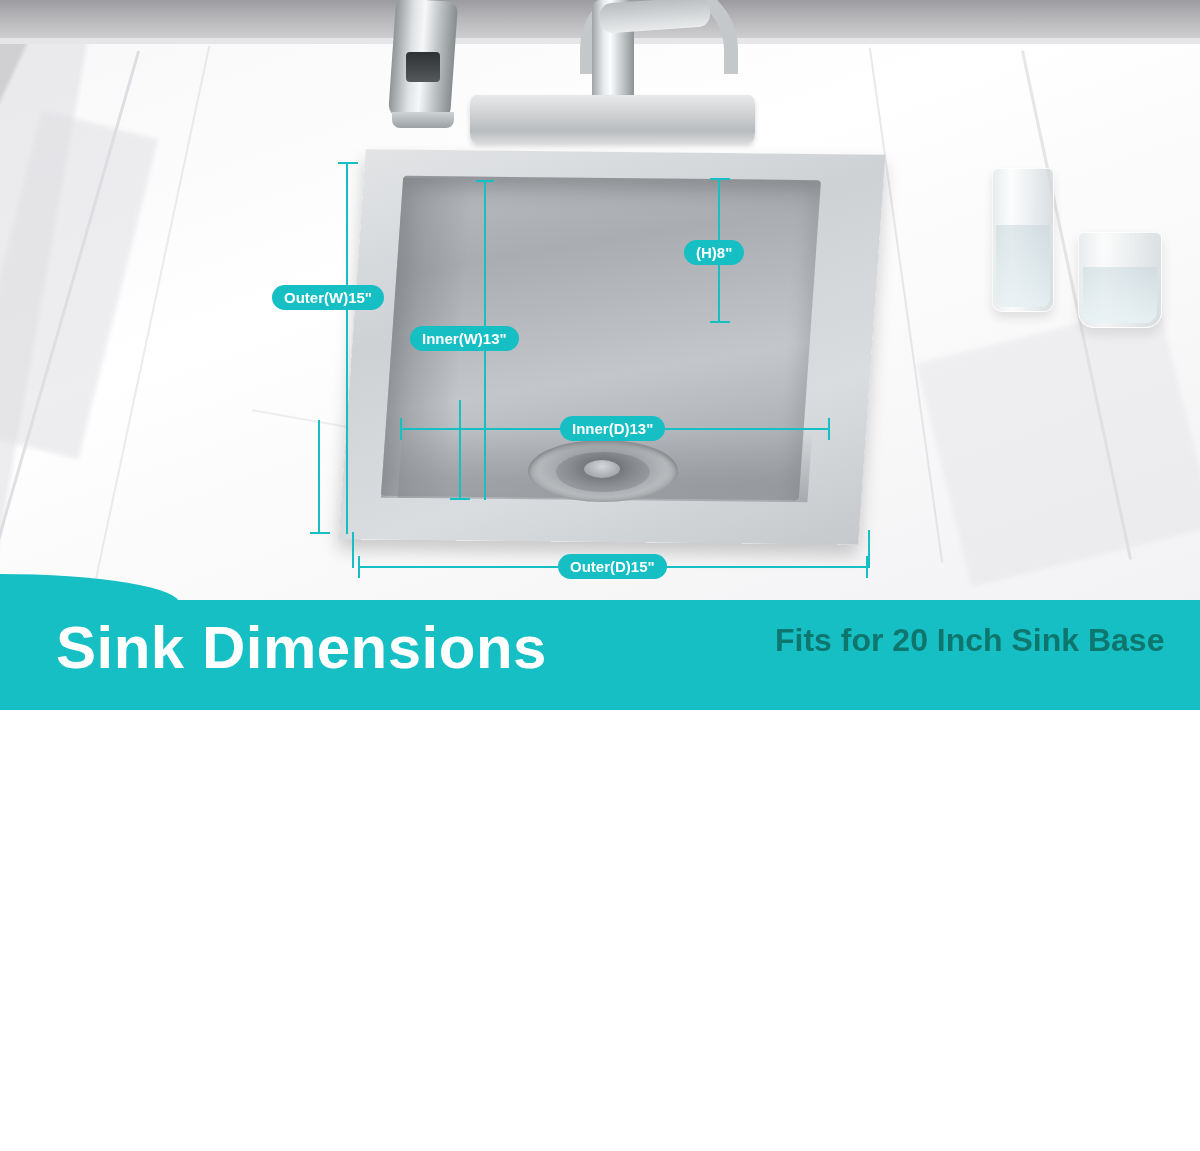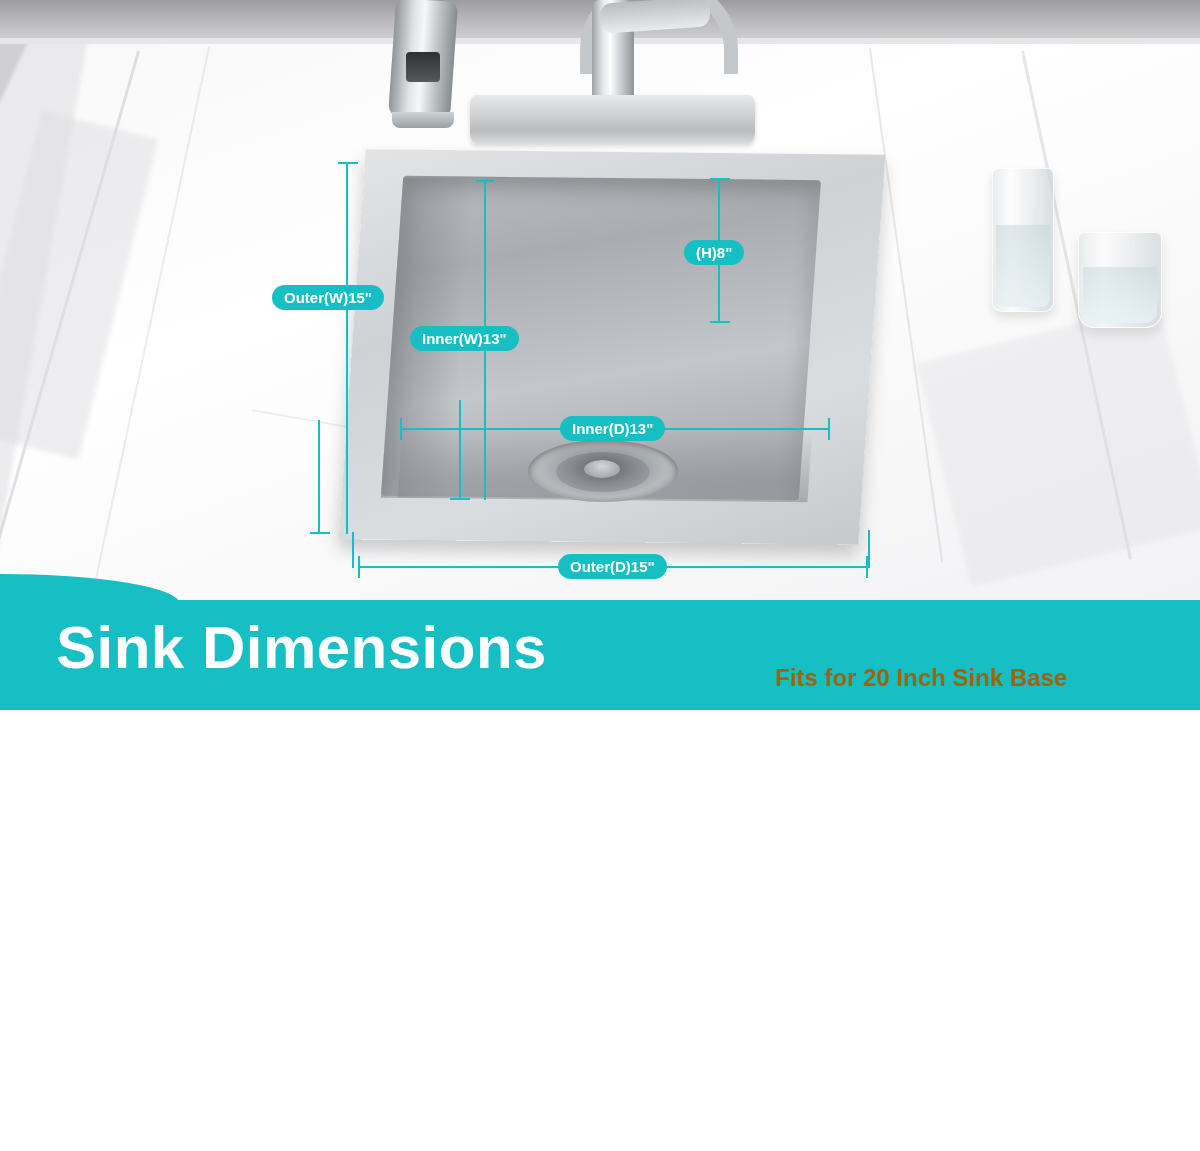--- a/index.html
+++ b/index.html
@@ -72,21 +72,21 @@
   
   .tl{position:absolute;background:#16bfc4;}
   .badge{position:absolute;background:#16bfc4;color:#fff;border-radius:13px;padding:5px 12px;
     font-size:15px;font-weight:bold;white-space:nowrap;line-height:1;}
 
   
   .title-band{position:absolute;left:0;top:600px;width:1200px;height:100px;background:#15bfc4;}
   .title-band .curve{position:absolute;left:0;top:-26px;width:180px;height:30px;background:#15bfc4;
     border-radius:0 100% 0 0;}
   .title-main{position:absolute;left:56px;top:613px;font-size:60px;font-weight:bold;color:#fff;letter-spacing:.5px;}
-  .title-sub{position:absolute;left:775px;top:664px;font-size:24px;font-weight:bold;color:#a16207;}
+  .title-sub{position:absolute;left:775px;top:622px;font-size:32px;font-weight:bold;color:#0f766e;}
   .band-bottom{position:absolute;left:0;top:700px;width:1200px;height:10px;background:#15bfc4;}
 
   
   .spec{position:absolute;left:0;top:710px;width:1200px;height:441px;background:#fff;}
 </style>
 </head>
 <body>
 
 <div class="photo-panel">
   <div class="panel-topbar"></div>

